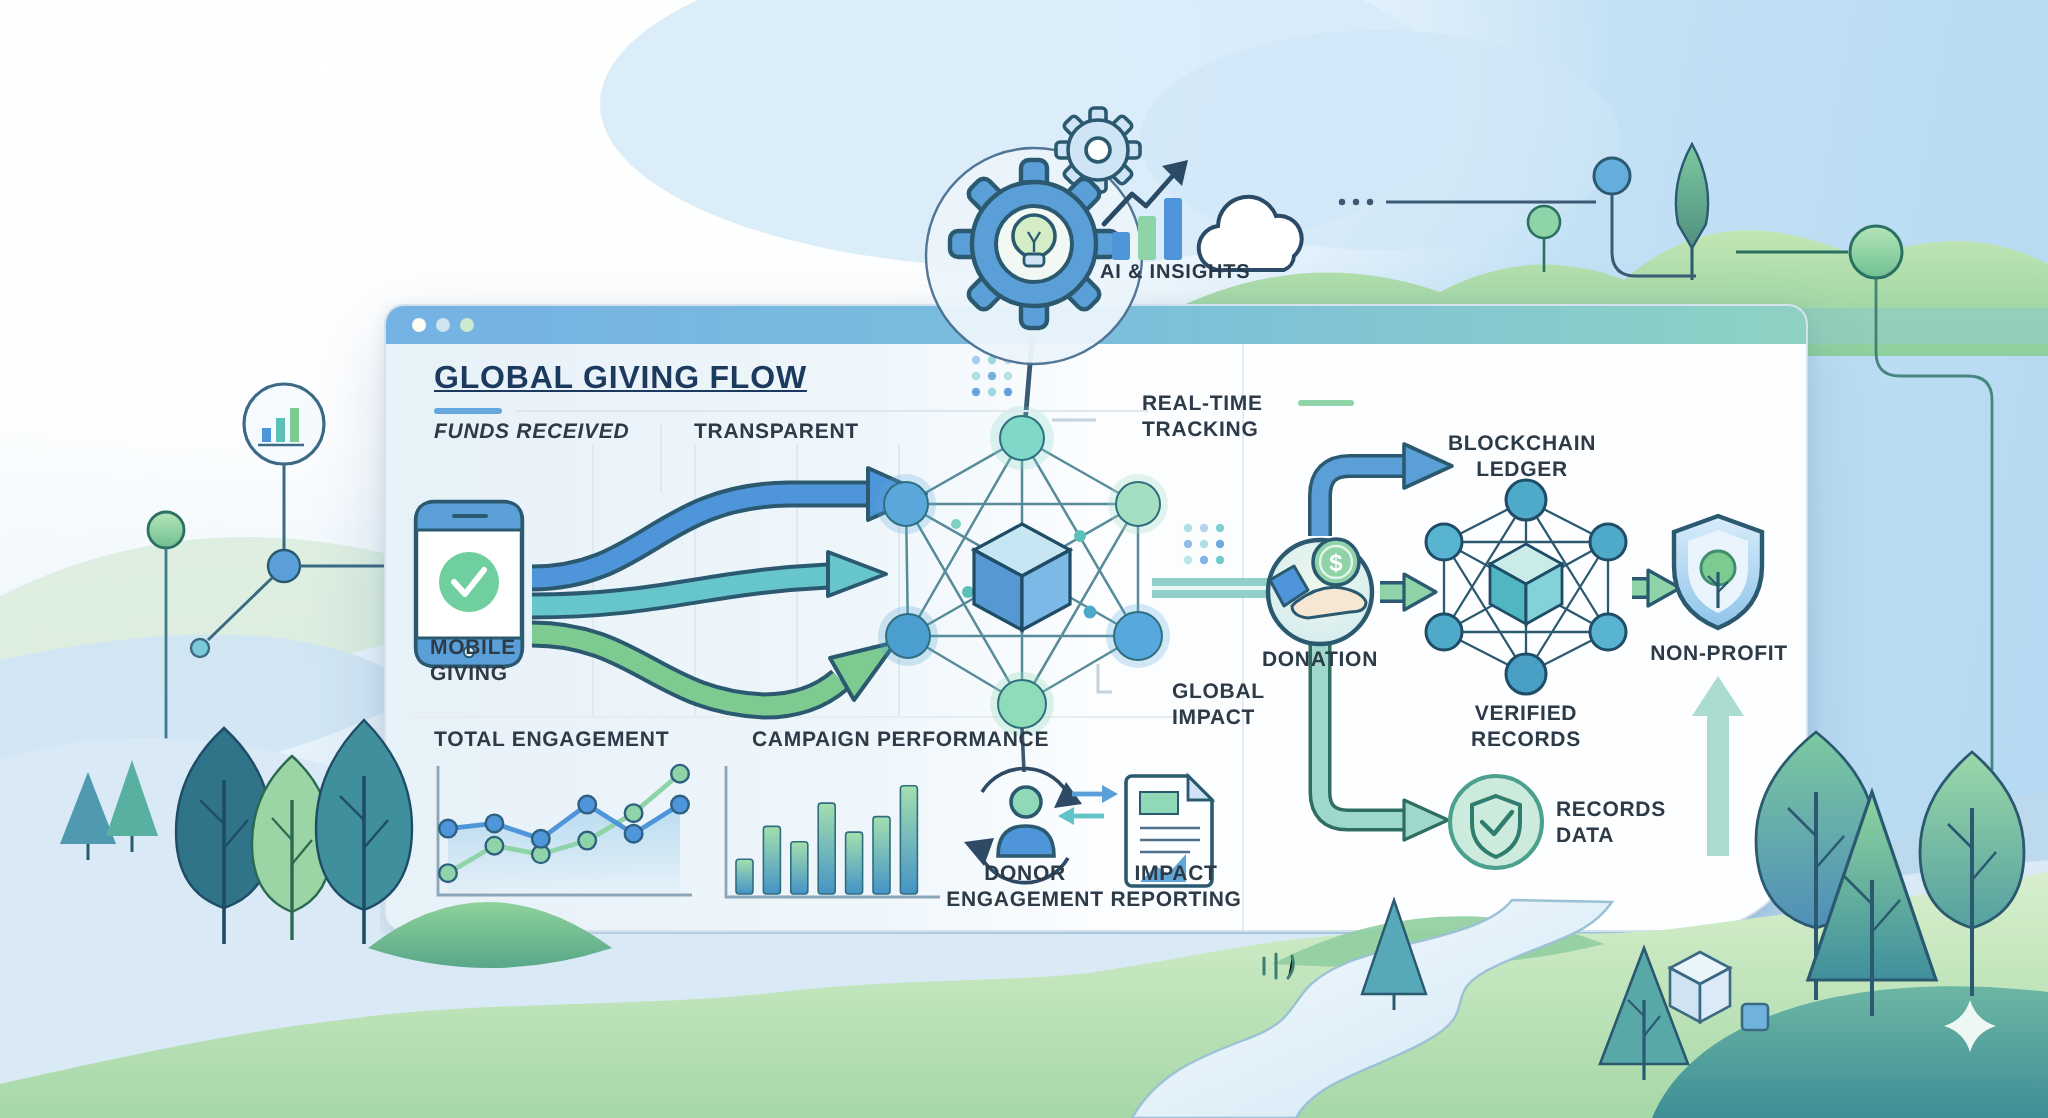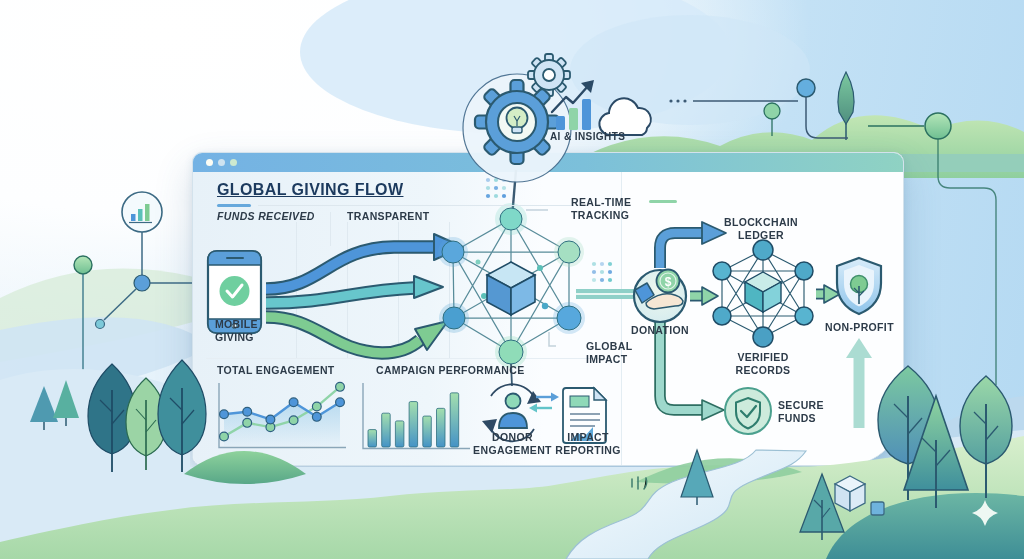--- a/index.html
+++ b/index.html
@@ -137,21 +137,21 @@
   <div class="lbl" style="left:215px;top:318px;width:58px;">MOBILE GIVING</div>
   <div class="lbl" style="left:558px;top:340px;width:58px;margin-left:28px;">GLOBAL IMPACT</div>
   <div class="lbl nowrap" style="left:217px;top:364px;">TOTAL ENGAGEMENT</div>
   <div class="lbl nowrap" style="left:376px;top:364px;">CAMPAIGN PERFORMANCE</div>
   <div class="lbl center" style="left:455px;top:431px;width:115px;">DONOR ENGAGEMENT</div>
   <div class="lbl center" style="left:708px;top:216px;width:106px;">BLOCKCHAIN LEDGER</div>
   <div class="lbl center" style="left:540px;top:431px;width:96px;">IMPACT REPORTING</div>
   <div class="lbl center" style="left:620px;top:324px;width:80px;">DONATION</div>
   <div class="lbl center" style="left:715px;top:351px;width:96px;">VERIFIED RECORDS</div>
   <div class="lbl center nowrap" style="left:812px;top:321px;width:95px;">NON-PROFIT</div>
-  <div class="lbl" style="left:778px;top:399px;width:58px;">SECURE FUNDS</div>
+  <div class="lbl" style="left:778px;top:399px;width:58px;">RECORDS DATA</div>
   <div class="ai-lbl">AI &amp; INSIGHTS</div>
 
   <svg id="diagram" width="1024" height="559" viewBox="0 0 1024 559">
     <defs>
       <linearGradient id="barGrad" x1="0" y1="0" x2="0" y2="1">
           <stop offset="0" stop-color="#a4dfae"></stop>
           <stop offset="1" stop-color="#4593c6"></stop>
         </linearGradient>
       <linearGradient id="areaGrad" x1="0" y1="0" x2="0" y2="1">
           <stop offset="0" stop-color="rgba(126,190,228,.45)"></stop>

